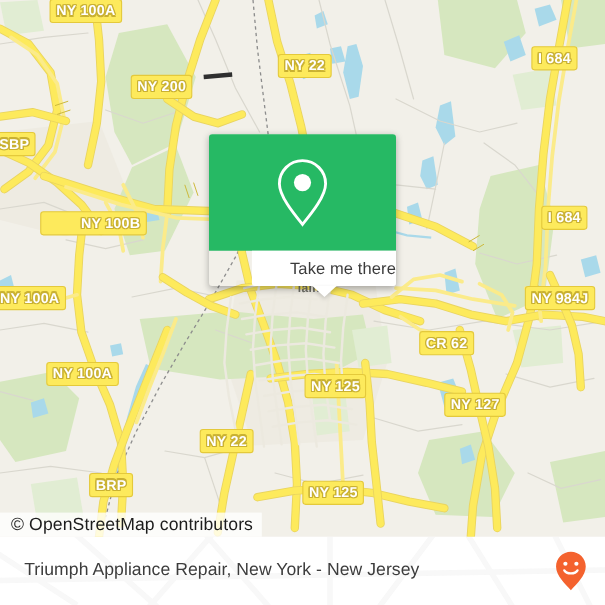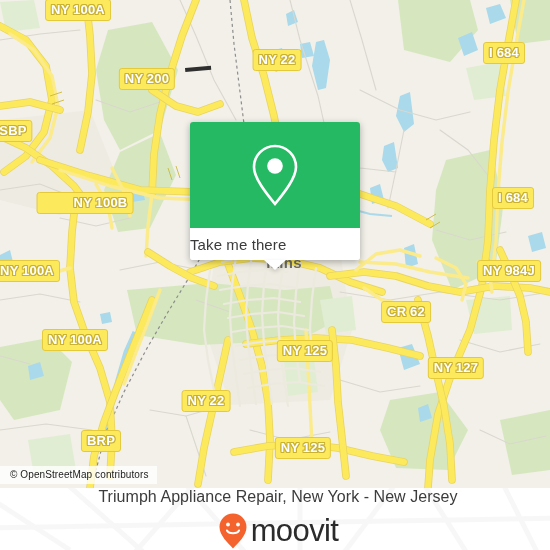--- a/index.html
+++ b/index.html
@@ -45,21 +45,21 @@
       -1px  1px 0 #c9b133, 1px  1px 0 #c9b133,
        0px  1px 0 #c9b133, 0px -1px 0 #c9b133,
        1px  0px 0 #c9b133, -1px 0px 0 #c9b133;
     transform: translate(-50%, -50%);
   }
 
   
   .city-label {
     position: absolute;
     transform: translate(-50%, -50%);
-    font-size: 15px;
+    font-size: 11px;
     font-weight: bold;
     color: #6f6f68;
     white-space: nowrap;
     letter-spacing: 0.3px;
   }
 
   
   .popup {
     position: absolute;
     left: 190px; top: 122px;
@@ -76,22 +76,23 @@
     display: flex;
     align-items: center;
     justify-content: center;
   }
   .popup-white {
     background: #ffffff;
     height: 32px;
     border-radius: 0 0 3px 3px;
     display: flex;
     align-items: center;
-    justify-content: flex-start;
+    justify-content: flex-end;
     position: relative;
+    margin-left: 39px;
   }
   .popup-white .label {
     font-size: 15px;
     color: #3b3b3b;
     letter-spacing: 0.1px;
   }
   .popup-tail {
     position: absolute;
     left: 50%;
     bottom: -10px;
@@ -102,21 +103,21 @@
     border-top: 10px solid #ffffff;
     filter: drop-shadow(0 2px 2px rgba(0,0,0,0.16));
   }
 
   
   .attribution {
     position: absolute;
     left: 0;
     top: 466px;
     background: rgba(255,255,255,0.78);
-    font-size: 10px;
+    font-size: 16px;
     color: #1c1c1c;
     padding: 3px 8px 4px 10px;
     z-index: 30;
     letter-spacing: 0.1px;
   }
 
   
   .footer {
     position: absolute;
     left: 0; top: 488px;
@@ -130,21 +131,20 @@
     width: 550px; height: 62px;
     opacity: 0.055;
   }
   .footer-inner {
     position: relative;
     width: 550px; height: 62px;
     display: flex;
     align-items: center;
     justify-content: space-between;
     padding: 0 16px 0 22px;
-    flex-direction: column;
   }
   .footer-title {
     font-size: 16px;
     color: #3c3c3c;
     white-space: nowrap;
     letter-spacing: 0.05px;
   }
   .brand {
     display: flex;
     align-items: center;
@@ -379,21 +379,21 @@
         <div class="shield" style="left: 277px; top: 60px;">NY 22</div>
         <div class="shield" style="left: 504px; top: 53px;">I 684</div>
         <div class="shield" style="left: 13px; top: 131px;">SBP</div>
         <div class="shield" style="left: 85px; top: 203px; padding-left: 36px;">NY 100B</div>
         <div class="shield" style="left: 513px; top: 198px;">I 684</div>
         <div class="shield" style="left: 27px; top: 271px;">NY 100A</div>
         <div class="shield" style="left: 406px; top: 280px; margin-top: 32px;">CR 62</div>
         <div class="shield" style="left: 509px; top: 271px;">NY 984J</div>
         <div class="shield" style="left: 75px; top: 340px;">NY 100A</div>
         <div class="shield" style="left: 305px; top: 351px;">NY 125</div>
-        <div class="shield" style="left: 432px; top: 368px; margin-left: 24px;">NY 127</div>
+        <div class="shield" style="left: 432px; top: 368px;">NY 127</div>
         <div class="shield" style="left: 206px; top: 401px;">NY 22</div>
         <div class="shield" style="left: 101px; top: 441px;">BRP</div>
         <div class="shield" style="left: 303px; top: 448px;">NY 125</div>
       </div>
 
     <div class="popup">
       <div class="popup-green">
         <svg width="58" height="68" viewBox="0 0 58 68">
           <path d="M29 5 C17.4 5 8 14.4 8 26 C8 37 20 52 29 63 C38 52 50 37 50 26 C50 14.4 40.6 5 29 5 Z" fill="none" stroke="#ffffff" stroke-width="2.6"></path>
           <circle cx="29" cy="25" r="7.8" fill="#ffffff"></circle>
@@ -424,18 +424,17 @@
     </svg>
     <div class="footer-inner">
       <div class="footer-title">Triumph Appliance Repair, New York - New Jersey</div>
       <div class="brand">
         <svg width="30" height="38" viewBox="0 0 30 38">
           <path d="M15 1.5 C7.5 1.5 1.5 7.5 1.5 15 C1.5 23.5 10 31 15 36.5 C20 31 28.5 23.5 28.5 15 C28.5 7.5 22.5 1.5 15 1.5 Z" fill="#f4622e"></path>
           <circle cx="10" cy="12.5" r="1.9" fill="#ffffff"></circle>
           <circle cx="20" cy="12.5" r="1.9" fill="#ffffff"></circle>
           <path d="M9 18.5 C11 22.2 19 22.2 21 18.5" fill="none" stroke="#ffffff" stroke-width="2.1" stroke-linecap="round"></path>
         </svg>
-        <span class="brand-word">moovit</span>
       </div>
     </div>
   </div>
 
 </div>
 
 </body></html>

